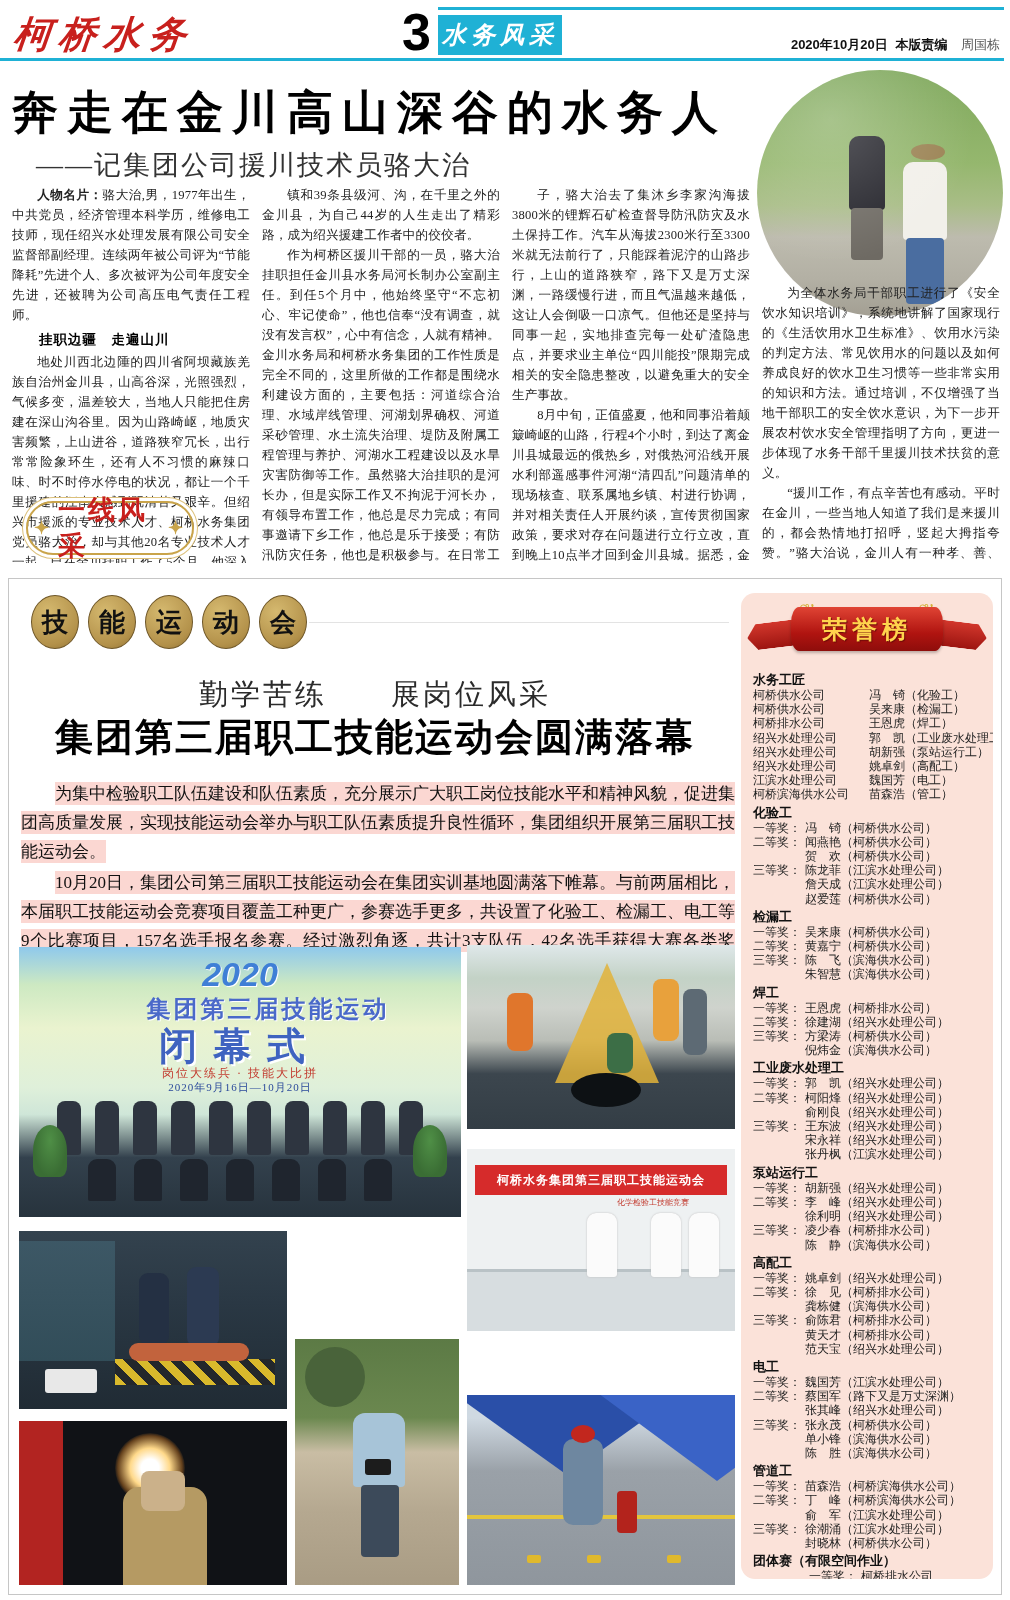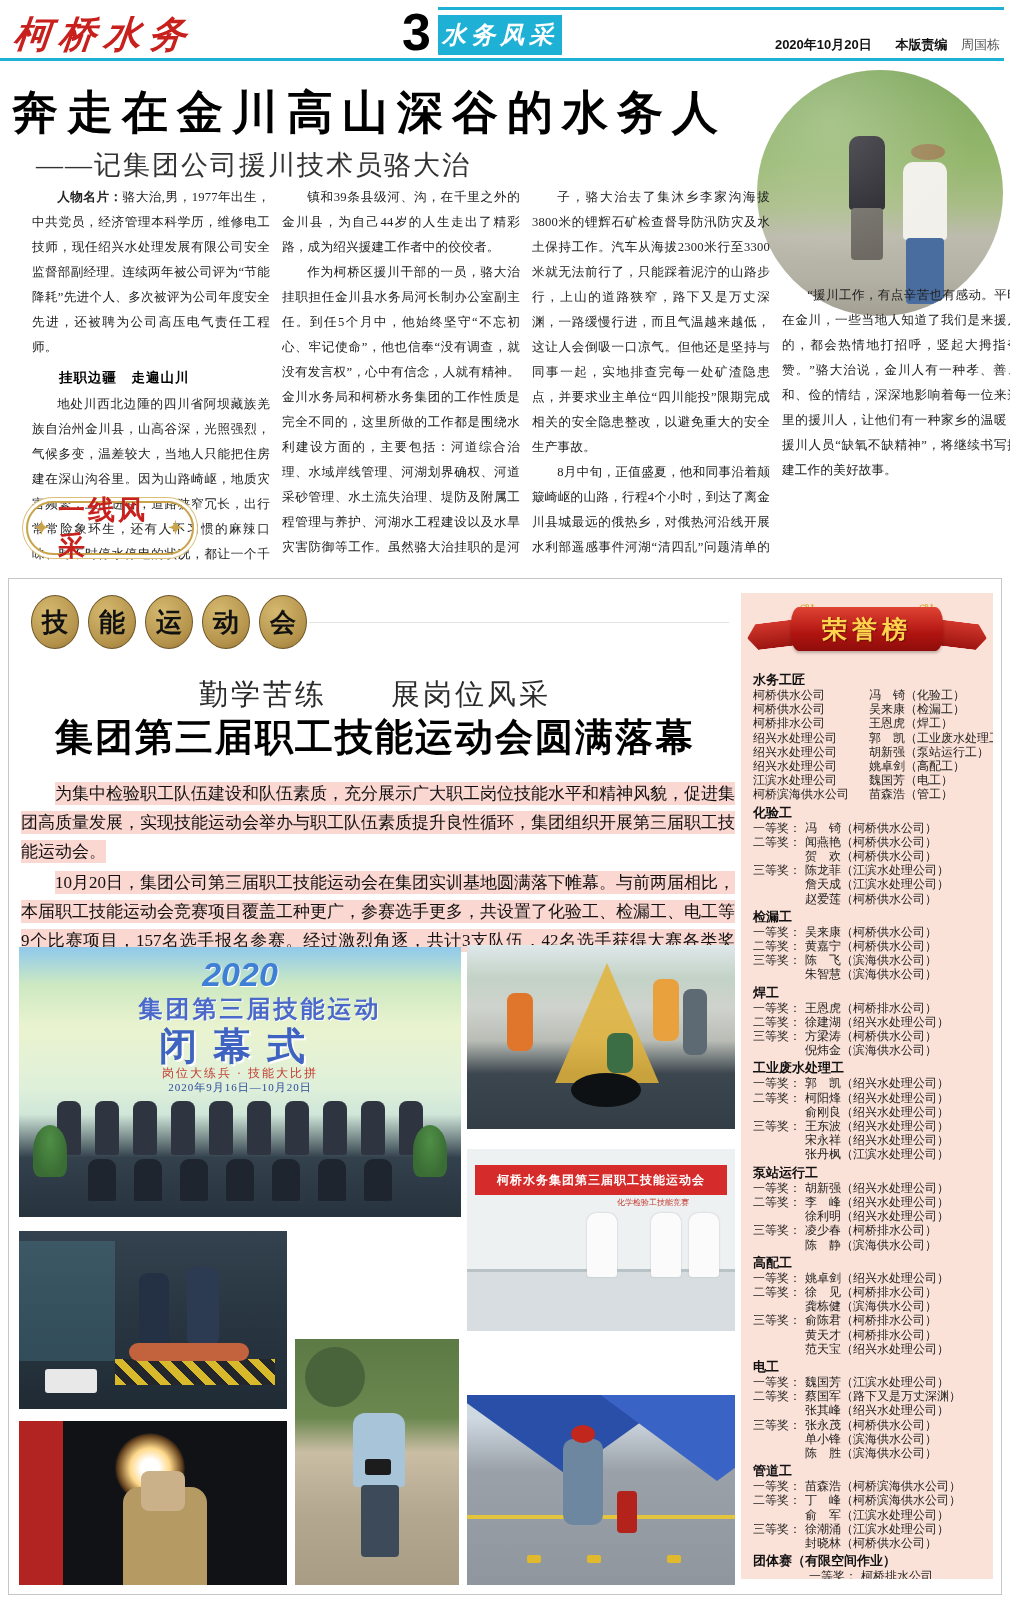--- a/index.html
+++ b/index.html
@@ -11,38 +11,38 @@
   .brand{left:14px;top:10px;font-family:"DejaVu Serif",serif;font-style:italic;font-weight:bold;
          font-size:37px;color:#c8201d;letter-spacing:8px;transform:skewX(-6deg);}
   .pagenum{left:402px;top:2px;font-family:"Liberation Sans",sans-serif;font-weight:900;font-size:52px;color:#000;}
   .sec-line-thin{left:438px;top:7px;width:566px;height:3px;background:#1fb1d5;}
   .sec-box{left:438px;top:15px;width:124px;height:40px;background:#1fb1d5;color:#fff;
            font-family:"Liberation Sans",sans-serif;font-weight:bold;font-style:italic;
            font-size:24px;letter-spacing:5px;text-align:center;line-height:40px;}
   .dateline{left:700px;top:36px;width:300px;text-align:right;font-family:"Liberation Sans",sans-serif;
             font-size:13px;font-weight:bold;color:#111;}
   .dateline .ed-name{font-weight:normal;color:#555;margin-left:10px;}
-  .dateline .ed-label{margin-left:20px;}
+  .dateline .ed-label{margin-left:4px;}
   .head-rule{left:0;top:58px;width:1004px;height:3px;background:#1fb1d5;}
 
   
   .a1-title{left:12px;top:82px;width:760px;font-family:"Liberation Sans",sans-serif;
             font-weight:900;font-size:46px;letter-spacing:9px;color:#000;white-space:nowrap;}
   .a1-sub{left:36px;top:147px;font-size:27px;color:#333;letter-spacing:2px;}
   .circle-photo{left:757px;top:70px;width:246px;height:246px;border-radius:50%;overflow:hidden;
                 background:linear-gradient(180deg,#7fa85c 0%,#95b76e 38%,#a9bd87 55%,#bdbbae 68%,#b3b0a4 85%,#a39f93 100%);}
   .cp-shade{position:absolute;left:0;top:0;width:100%;height:100%;
             background:radial-gradient(circle at 30% 20%, rgba(255,255,255,.25), transparent 55%);}
   .cp-man1{position:absolute;left:92px;top:66px;width:36px;height:74px;background:#23232a;border-radius:10px 10px 4px 4px;}
   .cp-man1-legs{position:absolute;left:94px;top:138px;width:32px;height:52px;background:#6e6a63;border-radius:4px;}
   .cp-man2{position:absolute;left:146px;top:92px;width:44px;height:78px;background:#f2f0ea;border-radius:10px 10px 4px 4px;}
   .cp-man2-legs{position:absolute;left:149px;top:168px;width:38px;height:66px;background:#4a6da0;border-radius:4px;}
   .cp-hat{position:absolute;left:154px;top:74px;width:34px;height:16px;background:#9b8354;border-radius:50%;}
   .col{position:absolute;top:185px;width:238px;height:378px;overflow:hidden;
-       font-size:12.6px;line-height:25px;text-align:justify;color:#222;letter-spacing:.2px;margin-left:20px;}
+       font-size:12.6px;line-height:20px;text-align:justify;color:#222;letter-spacing:.2px;}
   .col p{margin:0;text-indent:2em;}
   .col h4{margin:5px 0 2px;font-family:"Liberation Sans",sans-serif;font-size:13.5px;
           letter-spacing:1px;text-indent:2em;color:#000;}
   #col1{left:12px;} #col2{left:262px;} #col3{left:512px;} #col4{left:762px;top:283px;height:282px;}
   .badge{left:26px;top:501px;width:164px;height:50px;border:2px solid #c9a44a;border-radius:27px;
          box-shadow:0 0 0 3px #fff,0 0 0 4px #dcc07a;display:flex;align-items:center;justify-content:center;
          font-family:"Liberation Sans",sans-serif;font-weight:bold;font-size:27px;color:#c8201d;letter-spacing:3px;}
   .badge .orn{color:#c9a44a;font-size:18px;margin:0 6px;}
 
   
@@ -60,21 +60,21 @@
   .hl{margin:0 0 2px;font-size:17px;line-height:29px;text-align:justify;text-indent:2em;color:#111;}
   .hl span{background:#fbd7d2;box-decoration-break:clone;-webkit-box-decoration-break:clone;padding:2px 0;}
 
   
   .ph{position:absolute;overflow:hidden;background:#ddd;}
   .ph .abs{position:absolute;text-align:center;}
   #phA{left:10px;top:368px;width:442px;height:270px;
        background:linear-gradient(180deg,#8fc9ec 0%,#cde9c2 14%,#eaf3cf 30%,#dff0da 52%,#cfe6d8 62%,#33414d 78%,#27333d 100%);}
   .phA-2020{left:0;top:8px;width:100%;text-align:center;font-family:"Liberation Sans",sans-serif;
             font-weight:900;font-style:italic;font-size:34px;color:#3f7fd6;text-shadow:1px 1px 0 #fff;}
-  .phA-l2{left:4px;top:46px;width:100%;text-align:center;font-family:"Liberation Sans",sans-serif;
+  .phA-l2{left:12px;top:46px;width:100%;text-align:center;font-family:"Liberation Sans",sans-serif;
           font-weight:900;font-size:24px;color:#4a69c9;text-shadow:1px 1px 0 #fff;letter-spacing:3px;padding-left:16px;}
   .phA-l3{left:0;top:74px;width:100%;text-align:center;font-family:"Liberation Sans",sans-serif;
           font-weight:900;font-size:38px;color:#3f63c0;text-shadow:2px 2px 0 #fff;letter-spacing:16px;}
   .phA-l4{left:0;top:118px;width:100%;text-align:center;font-size:12px;color:#c23a2e;letter-spacing:2px;}
   .phA-l5{left:0;top:133px;width:100%;text-align:center;font-size:11px;color:#2b4a9b;letter-spacing:1px;}
   .phA-stand{left:0;bottom:62px;width:100%;display:flex;justify-content:center;}
   .phA-stand i{width:24px;height:54px;background:#2e3540;border-radius:8px 8px 3px 3px;margin:0 7px;}
   .phA-sit{left:0;bottom:16px;width:100%;display:flex;justify-content:center;}
   .phA-sit i{width:28px;height:42px;background:#1f252e;border-radius:9px 9px 2px 2px;margin:0 9px;}
   .phA-plant{bottom:40px;width:34px;height:52px;background:radial-gradient(ellipse at 50% 30%,#4f8f46,#3a6d34 70%);border-radius:50% 50% 20% 20%;}
@@ -115,21 +115,21 @@
   #phG{left:458px;top:816px;width:268px;height:190px;background:linear-gradient(180deg,#cfd9e2 0%,#cfd9e2 12%,#9aa1a8 40%,#8f969d 100%);}
   .phG-tent1{left:-20px;top:-6px;width:0;height:0;border-left:120px solid transparent;border-right:120px solid transparent;border-top:86px solid #2a4fa8;}
   .phG-tent2{left:120px;top:-10px;width:0;height:0;border-left:130px solid transparent;border-right:130px solid transparent;border-top:96px solid #3a63c6;}
   .phG-tape{left:0;top:120px;width:268px;height:4px;background:#e3c53d;}
   .phG-man{left:96px;top:44px;width:40px;height:86px;background:#6e87a0;border-radius:10px;}
   .phG-helmet{left:104px;top:30px;width:24px;height:18px;background:#c2271e;border-radius:50%;}
   .phG-machine{left:150px;top:96px;width:20px;height:42px;background:#b3231c;border-radius:4px;}
   .phG-tool{top:160px;width:14px;height:8px;background:#e0b92c;border-radius:2px;}
 
   
-  .sidebar{left:732px;top:14px;width:252px;height:986px;background:#fbe2d9;overflow:hidden;}
+  .sidebar{left:732px;top:14px;width:252px;height:986px;background:#fbe2d9;overflow:hidden;border-radius:14px;}
   .ribbon{position:relative;height:66px;margin:6px 6px 2px;}
   .rb-tail{position:absolute;top:22px;width:70px;height:26px;background:linear-gradient(#d2372c,#9c1410);}
   .rb-tail.l{left:0;transform:rotate(-7deg);clip-path:polygon(14% 0,100% 0,100% 100%,14% 100%,0 50%);}
   .rb-tail.r{right:0;transform:rotate(7deg);clip-path:polygon(0 0,86% 0,100% 50%,86% 100%,0 100%);}
   .rb-center{position:absolute;left:44px;right:44px;top:8px;height:44px;border-radius:8px/16px;
              background:linear-gradient(180deg,#e04434,#b01410 60%,#8e0d0b);
              display:flex;align-items:center;justify-content:center;box-shadow:0 2px 3px rgba(0,0,0,.25);}
   .rb-center span{font-family:"Liberation Sans",sans-serif;font-weight:900;font-size:25px;letter-spacing:5px;
              color:#ffd34d;text-shadow:1px 1px 1px #6e0a08;}
   .rb-leaf{position:absolute;top:0;font-size:20px;color:#d4af37;}
@@ -178,20 +178,21 @@
   <p>作为柯桥区援川干部的一员，骆大治挂职担任金川县水务局河长制办公室副主任。到任5个月中，他始终坚守“不忘初心、牢记使命”，他也信奉“没有调查，就没有发言权”，心中有信念，人就有精神。金川水务局和柯桥水务集团的工作性质是完全不同的，这里所做的工作都是围绕水利建设方面的，主要包括：河道综合治理、水域岸线管理、河湖划界确权、河道采砂管理、水土流失治理、堤防及附属工程管理与养护、河湖水工程建设以及水旱灾害防御等工作。虽然骆大治挂职的是河长办，但是实际工作又不拘泥于河长办，有领导布置工作，他总是尽力完成；有同事邀请下乡工作，他总是乐于接受；有防汛防灾任务，他也是积极参与。在日常工作中，他还坚守“三不原则”：不迟到、不早退、不无故请假。挂职援川期间，他是一位名副其实的金川人！</p>
   <h4>深入一线　兢兢业业</h4>
 
 </div>
 <div class="col" id="col3">
   <p>子，骆大治去了集沐乡李家沟海拔3800米的锂辉石矿检查督导防汛防灾及水土保持工作。汽车从海拔2300米行至3300米就无法前行了，只能踩着泥泞的山路步行，上山的道路狭窄，路下又是万丈深渊，一路缓慢行进，而且气温越来越低，这让人会倒吸一口凉气。但他还是坚持与同事一起，实地排查完每一处矿渣隐患点，并要求业主单位“四川能投”限期完成相关的安全隐患整改，以避免重大的安全生产事故。</p>
   <p>8月中旬，正值盛夏，他和同事沿着颠簸崎岖的山路，行程4个小时，到达了离金川县城最远的俄热乡，对俄热河沿线开展水利部遥感事件河湖“清四乱”问题清单的现场核查、联系属地乡镇、村进行协调，并对相关责任人开展约谈，宣传贯彻国家政策，要求对存在问题进行立行立改，直到晚上10点半才回到金川县城。据悉，金川县涉及水利部遥感事件河湖“清四乱”问题共有133项，每一项都要到实地开展调查取证、协调整改，最后才能上传销号，工作难度非常大，骆大治成了义不容辞的调查员。</p>
 
 </div>
 <div class="col" id="col4">
+  <p>为全体水务局干部职工进行了《安全饮水知识培训》，系统地讲解了国家现行的《生活饮用水卫生标准》、饮用水污染的判定方法、常见饮用水的问题以及如何养成良好的饮水卫生习惯等一些非常实用的知识和方法。通过培训，不仅增强了当地干部职工的安全饮水意识，为下一步开展农村饮水安全管理指明了方向，更进一步体现了水务干部千里援川技术扶贫的意义。</p>
   <p><span>“援川工作，有点辛苦也有感动。平时在金川，一些当地人知道了我们是来援川的，都会热情地打招呼，竖起大拇指夸赞。”骆大治说，金川人有一种孝、善、和、俭的情结，深深地影响着每一位来这里的援川人，让他们有一种家乡的温暖，援川人员“缺氧不缺精神”，将继续书写援建工作的美好故事。</span></p>
 </div>
 
 <div class="abs badge">
   <span class="orn">✦</span>
   <span>一线风采</span>
   <span class="orn">✦</span>
 </div>
 
 <div class="abs box2">

